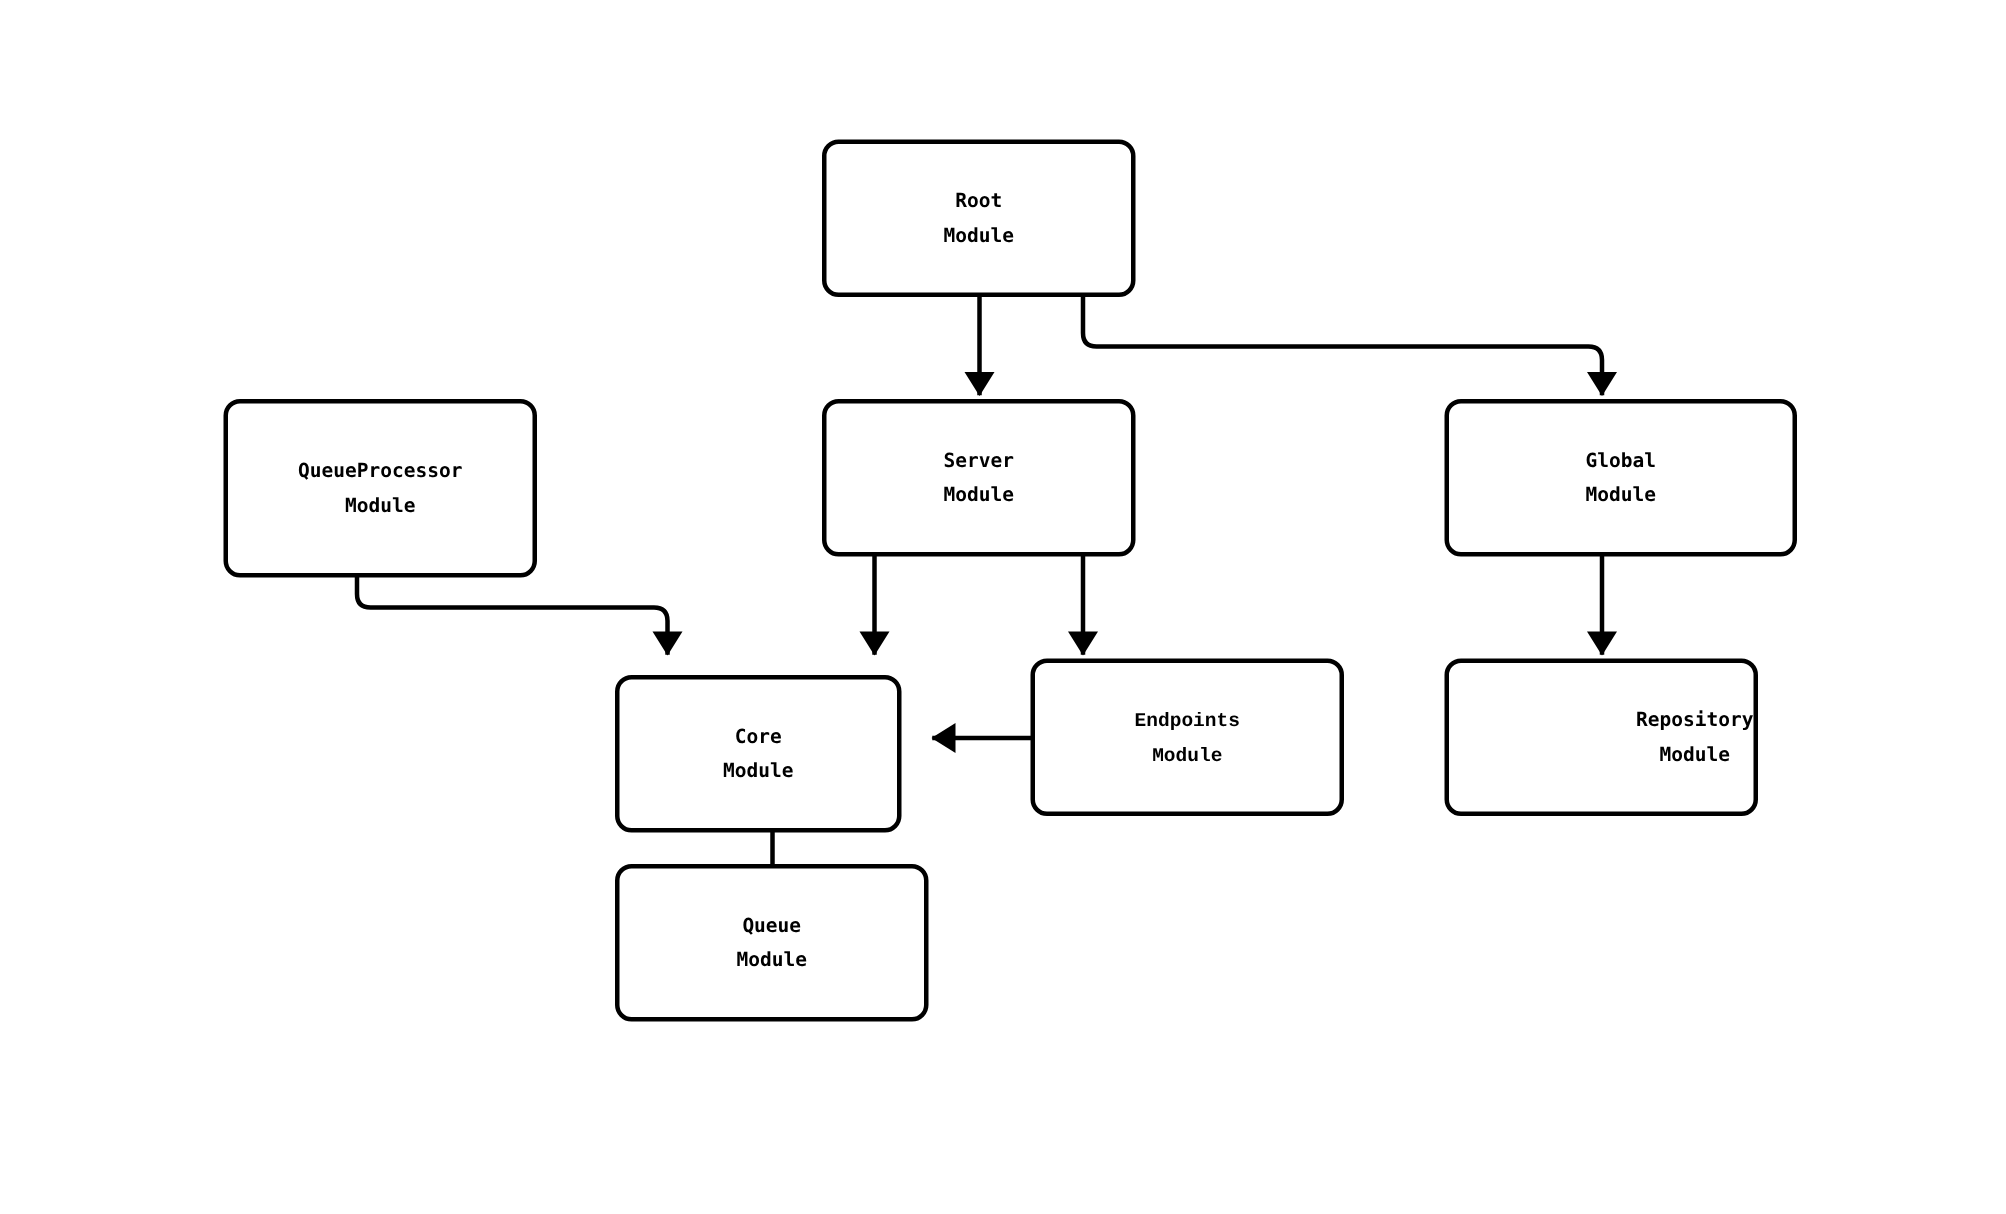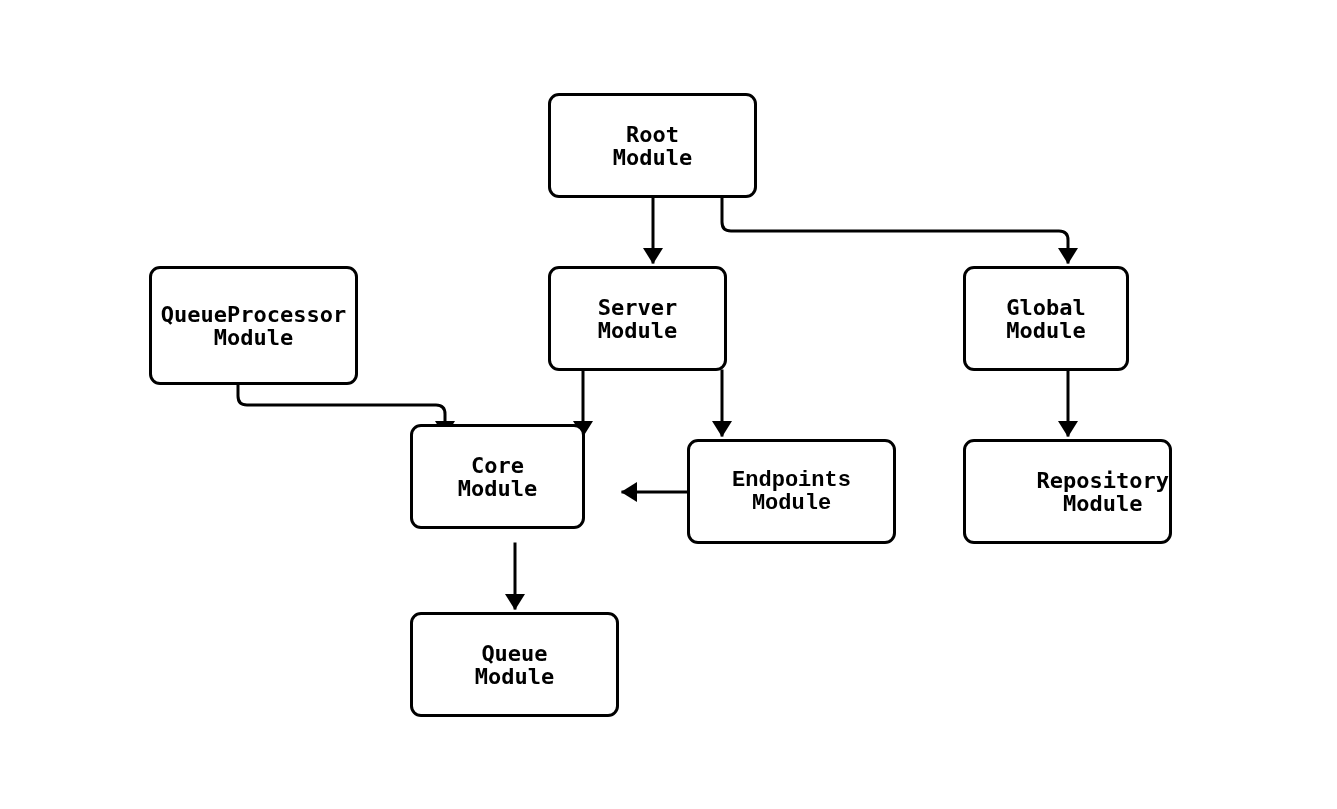--- a/index.html
+++ b/index.html
@@ -35,21 +35,21 @@
     border: 3px solid var(--stroke, #000000);
     border-radius: 11px;
     background: var(--bg, #ffffff);
     display: flex;
     align-items: center;
     justify-content: center;
     z-index: 2;
   }
   .node-label {
     font-weight: bold;
-    font-size: 22px;
+    font-size: 13px;
     line-height: 23px;
     color: var(--text, #000000);
     text-align: center;
     white-space: pre-line;
     letter-spacing: 0;
   }
 </style>
 </head>
 <body>
 
@@ -76,43 +76,43 @@
   <div class="node" style="left: 548px; top: 93px; width: 209px; height: 105px;">
     <span class="node-label">Root
 Module</span>
   </div>
 
   <div class="node" style="left: 149px; top: 266px; width: 209px; height: 119px;">
     <span class="node-label">QueueProcessor
 Module</span>
   </div>
 
-  <div class="node" style="left: 548px; top: 266px; width: 179px; height: 105px;">
+  <div class="node" style="left: 548px; top: 266px; width: 209px; height: 105px;">
     <span class="node-label">Server
 Module</span>
   </div>
 
-  <div class="node" style="left: 963px; top: 266px; width: 166px; height: 105px;">
+  <div class="node" style="left: 963px; top: 266px; width: 235px; height: 105px;">
     <span class="node-label">Global
 Module</span>
   </div>
 
-  <div class="node" style="left: 410px; top: 424px; width: 175px; height: 105px;">
+  <div class="node" style="left: 410px; top: 450px; width: 191px; height: 105px;">
     <span class="node-label">Core
 Module</span>
   </div>
 
   <div class="node" style="left: 687px; top: 439px; width: 209px; height: 105px; font-family: Liberation Mono, monospace;">
     <span class="node-label">Endpoints
 Module</span>
   </div>
 
   <div class="node" style="left: 963px; top: 439px; width: 209px; height: 105px; justify-content: flex-end;">
     <span class="node-label">Repository
 Module</span>
   </div>
 
-  <div class="node" style="left: 410px; top: 612px; width: 209px; height: 105px;">
+  <div class="node" style="left: 410px; top: 576px; width: 209px; height: 105px;">
     <span class="node-label">Queue
 Module</span>
   </div>
 
 </div>
 
 </body></html>

